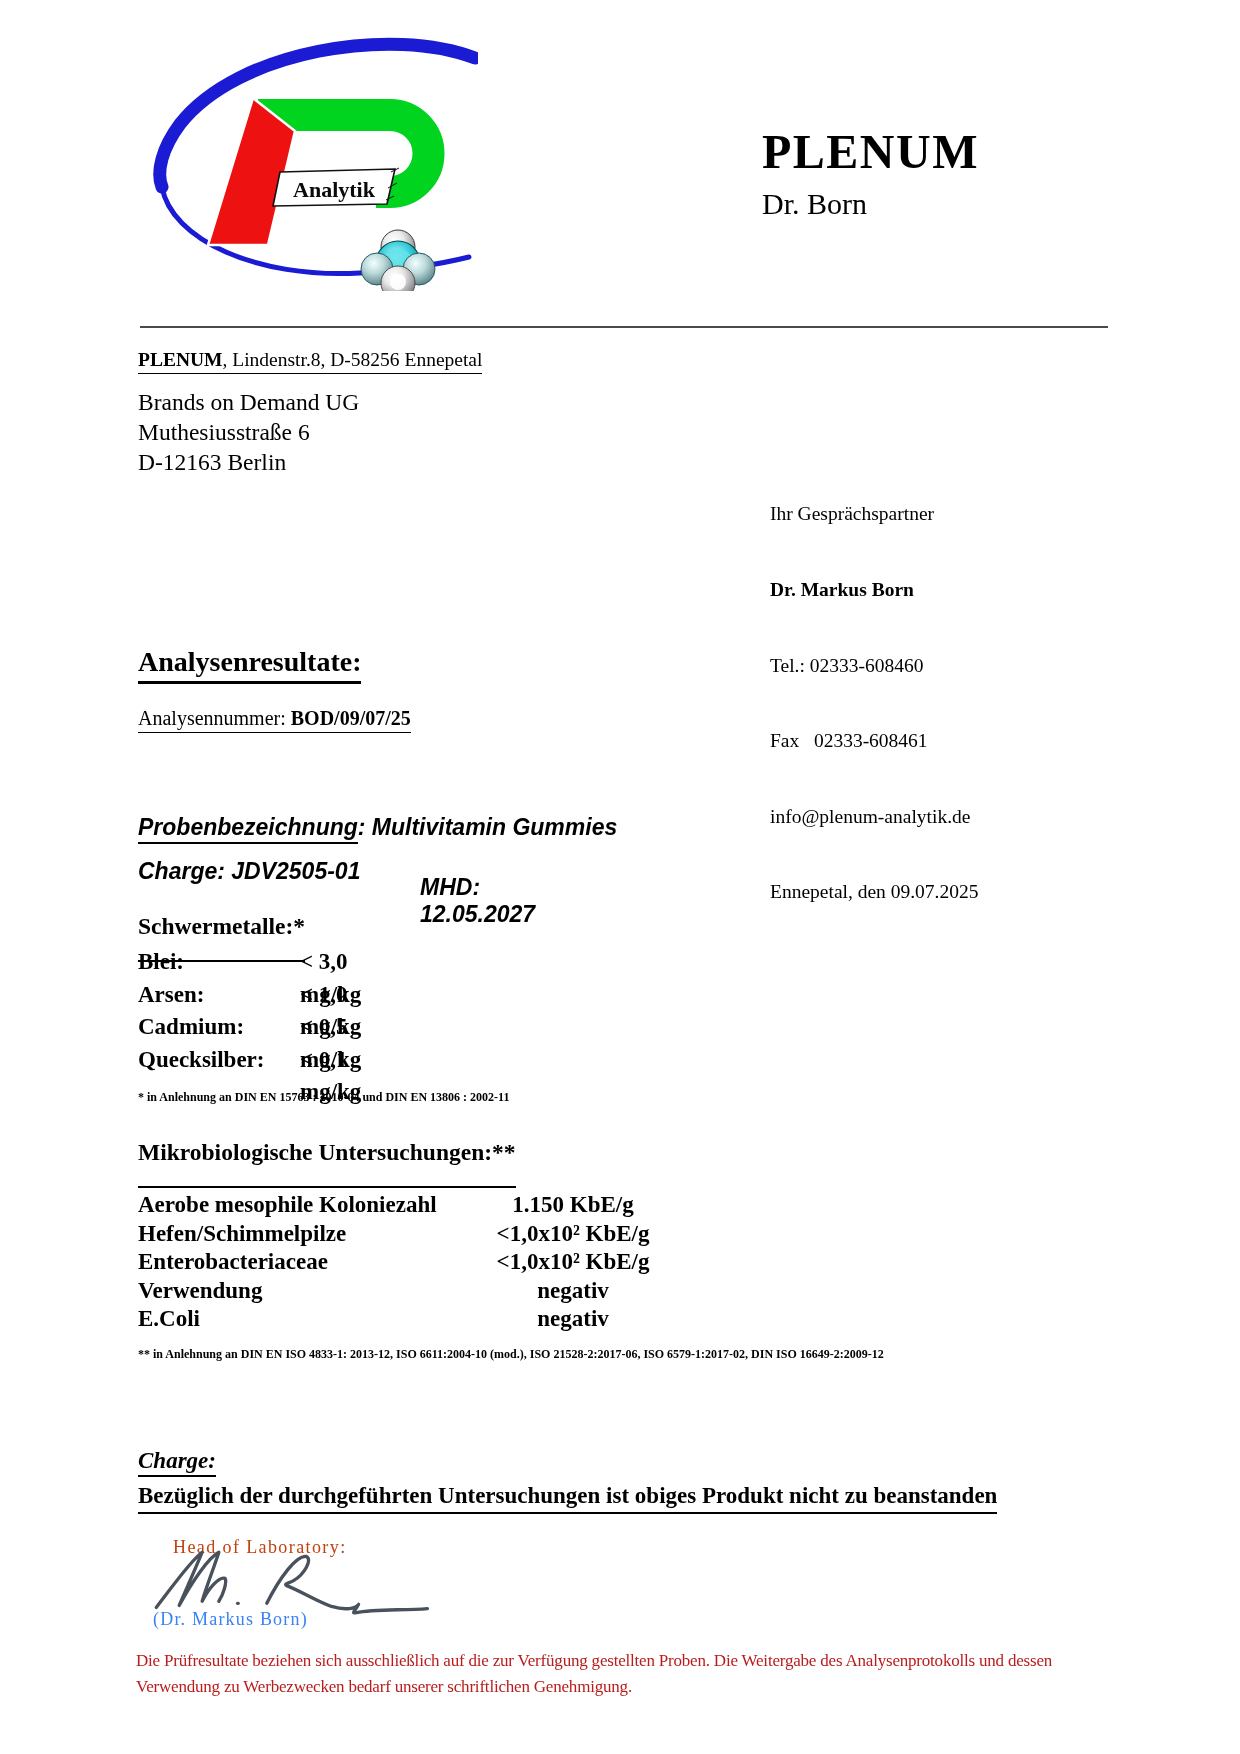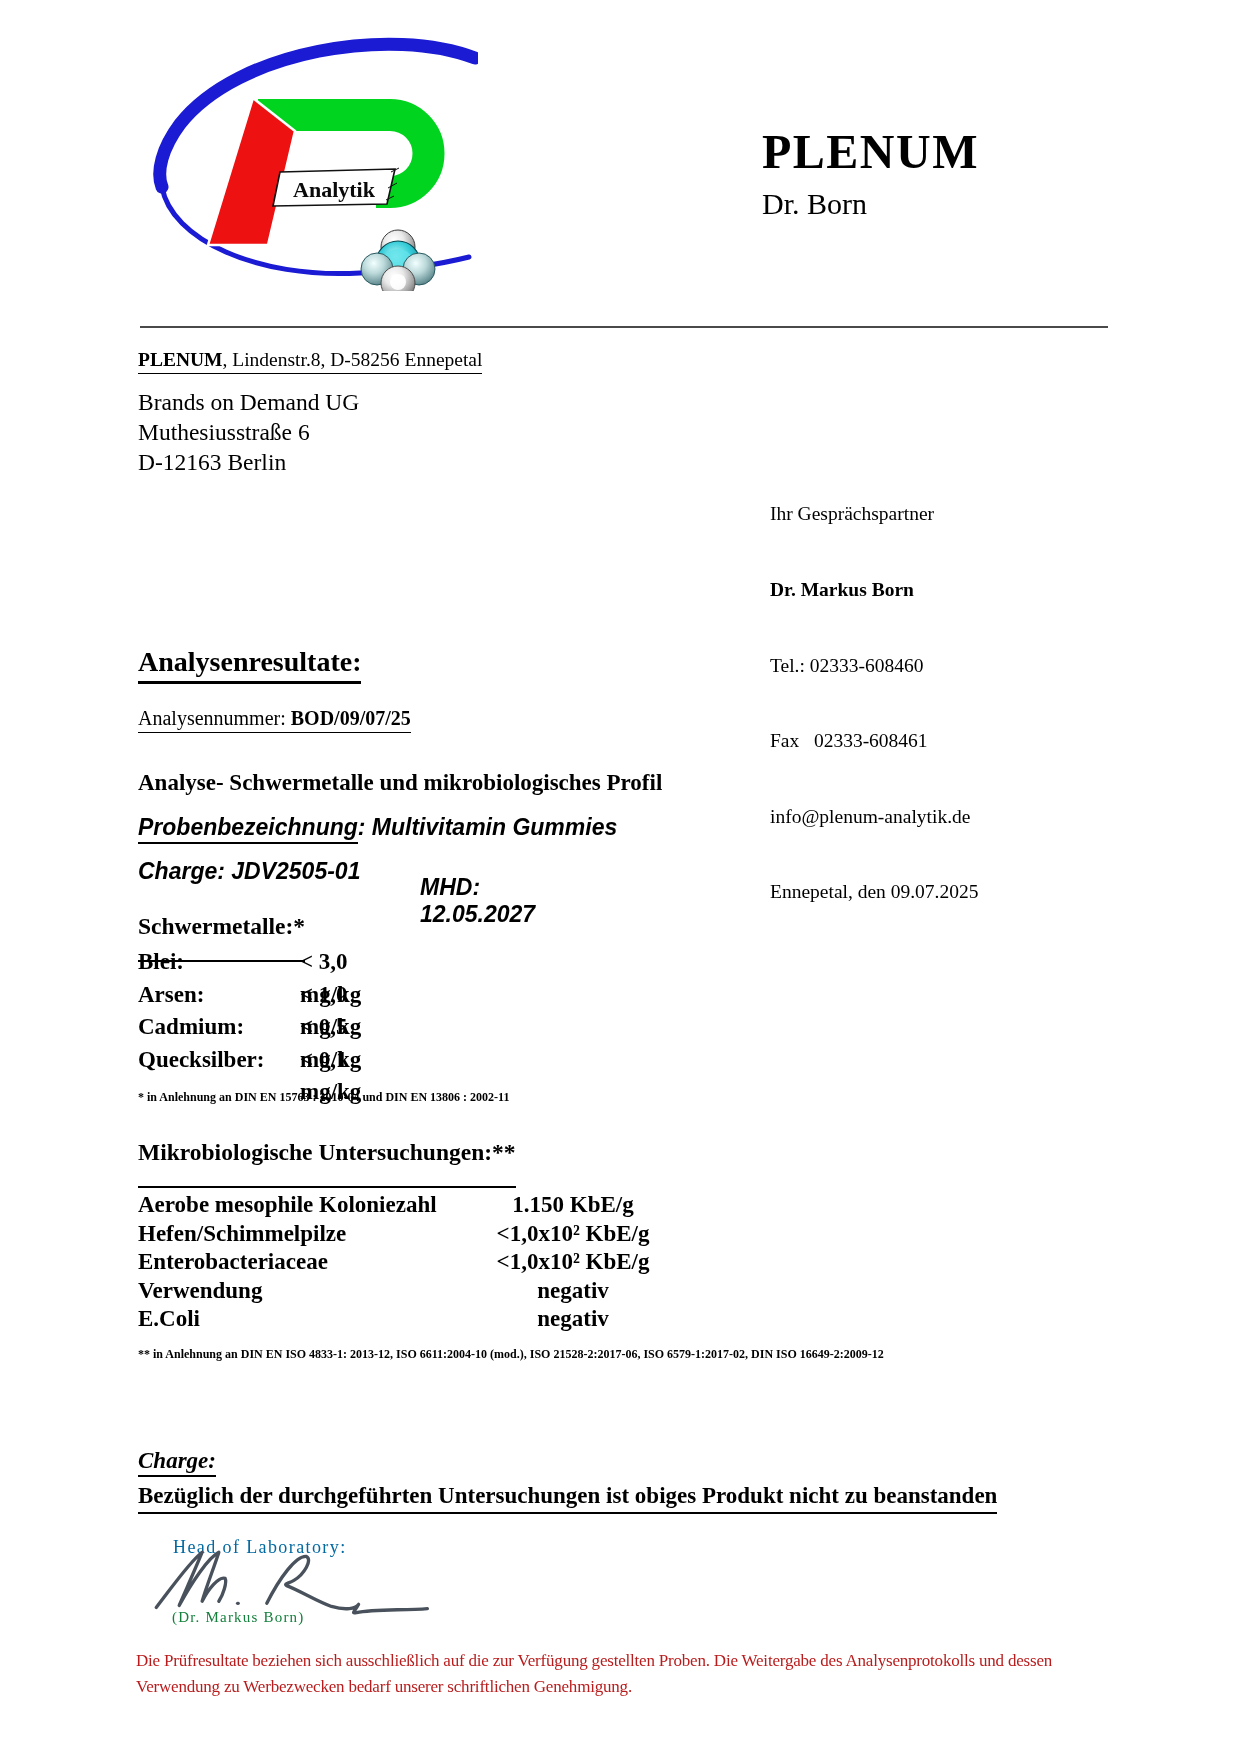--- a/index.html
+++ b/index.html
@@ -47,23 +47,23 @@
   .micro-table .row{position:relative;height:28.6px;line-height:28.6px;}
   .micro-table .val{position:absolute;left:335px;top:0;width:200px;text-align:center;}
 
   .fn2{position:absolute;left:138px;top:1340px;width:980px;line-height:28.5px;}
 
   .befund-label{position:absolute;left:138px;top:1448px;font-size:23px;font-weight:bold;font-style:italic;}
   .befund-label .u-h2{display:inline-block;border-bottom:2.6px solid #000;padding-bottom:1px;}
   .befund-statement{position:absolute;left:138px;top:1483px;font-size:23px;font-weight:bold;white-space:nowrap;}
   .befund-statement .u-h2{display:inline-block;border-bottom:2.6px solid #000;padding-bottom:3px;}
 
-  .head-lab{position:absolute;left:173px;top:1537px;font-size:18px;letter-spacing:1.4px;color:#0369a1;}
+  .head-lab{position:absolute;left:173px;top:1537px;font-size:18px;letter-spacing:1.4px;color:#c2410c;}
   .sig-svg{position:absolute;left:150px;top:1548px;width:292px;height:70px;}
-  .sig-name{position:absolute;left:172px;top:1609px;font-size:15px;letter-spacing:1.2px;color:#15803d;}
+  .sig-name{position:absolute;left:153px;top:1609px;font-size:18px;letter-spacing:1.2px;color:#3b82f6;}
 
   .footer{position:absolute;left:136px;top:1648px;width:992px;font-size:17px;line-height:26px;
           letter-spacing:-0.2px;color:#b91c1c;}
 </style>
 </head>
 <body>
 
 <div class="page">
 
   <svg class="logo-svg" viewBox="0 0 340 255">
@@ -138,21 +138,20 @@
   </div>
 
   <div class="h-results">
     <span class="u-h">Analysenresultate:</span>
   </div>
 
   <div class="num-line">
     <span class="u-thin"><span>Analysennummer: </span><span class="b">BOD/09/07/25</span></span>
   </div>
 
-  <div class="analysis-title">Analyse- Schwermetalle und mikrobiologisches Profil</div>
 
   <div class="sample-line">
     <span class="u-s">Probenbezeichnung</span><span>: Multivitamin Gummies</span>
   </div>
   <div class="charge-line">
     <span>Charge: JDV2505-01</span>
     <span class="mhd">MHD: 12.05.2027</span>
   </div>
 
   <div class="h-sec h-metals">

